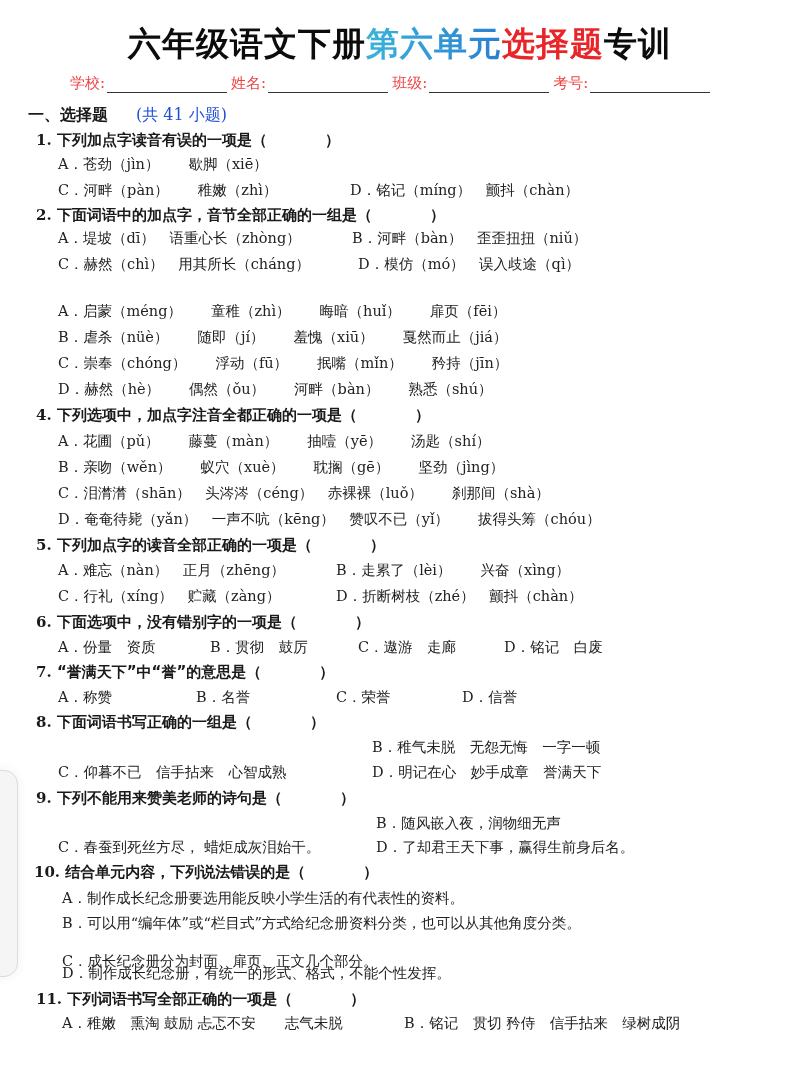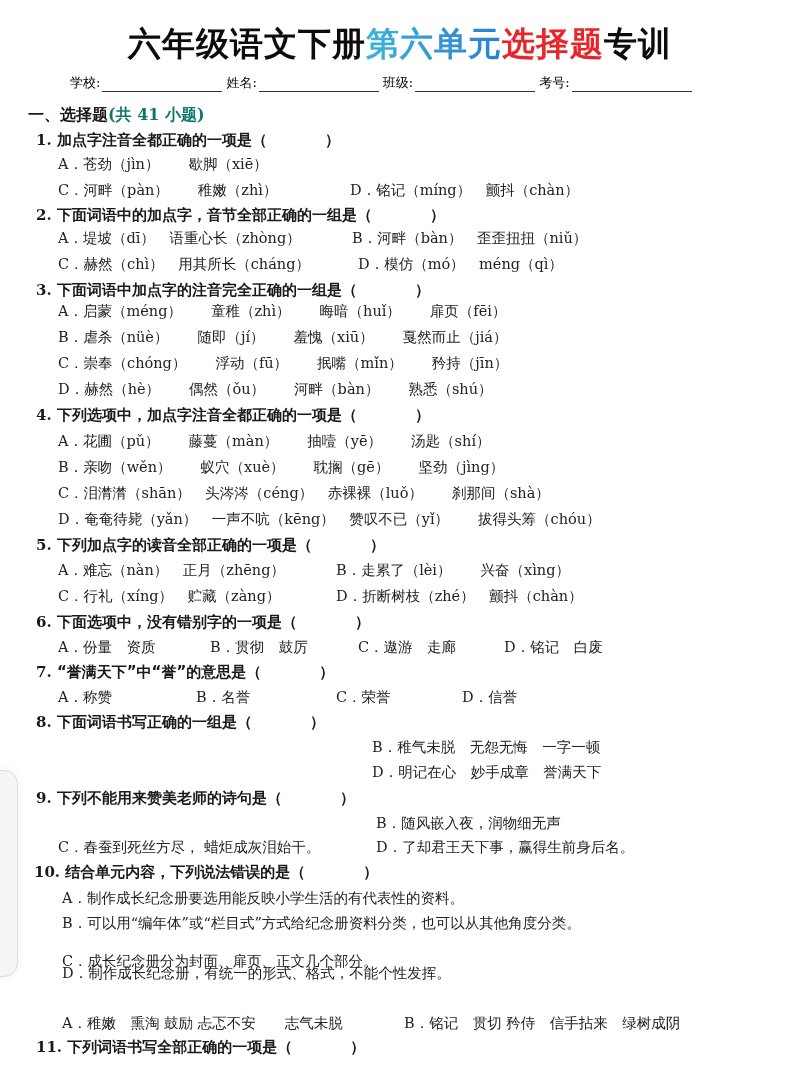--- a/index.html
+++ b/index.html
@@ -12,27 +12,27 @@
                 box-shadow: 0 0 12px rgba(0,0,0,0.06); }
 
   .title { position: absolute; top: 22px; left: 0; width: 800px; text-align: center;
            font-family: "DejaVu Sans", "Liberation Sans", sans-serif; font-weight: bold;
            font-size: 33px; letter-spacing: 1px; color: #0c0c0c; }
   .title .t-blue { background: linear-gradient(90deg, #3bb3d8, #2a7fd4); -webkit-background-clip: text;
                    background-clip: text; color: transparent; }
   .title .t-red { color: #e8262a; }
 
   .info-row { position: absolute; top: 74px; left: 70px; width: 690px; display: flex;
-              font-size: 13px; color: #000000; }
+              font-size: 15px; color: #ef4444; }
   .info-item { display: flex; align-items: flex-end; }
   .info-line { display: inline-block; border-bottom: 1px solid #333; height: 16px; margin: 0 4px 0 2px; }
 
   .section { position: absolute; top: 105px; left: 28px; font-size: 16px; font-weight: bold;
              font-family: "DejaVu Sans", "Liberation Sans", sans-serif; }
-  .section .count { color: #0f766e; font-weight: bold; font-family: "DejaVu Serif", serif; }
+  .section .count { color: #1d4ed8; font-weight: normal; font-family: "DejaVu Serif", serif; margin-left: 28px; }
 
   .q { position: absolute; left: 36px; font-size: 15px; font-weight: bold;
        font-family: "DejaVu Sans", "Liberation Sans", sans-serif; white-space: nowrap; }
   .q .num { font-family: "DejaVu Serif", serif; }
   .q .paren { display: inline-block; width: 58px; }
   .opt { position: absolute; font-size: 14.5px; white-space: nowrap; color: #222; }
 
   .footer { position: absolute; top: 1057px; left: 0; width: 800px; text-align: center;
             font-size: 11px; color: #333; margin-top: 48px; }
 </style>
@@ -64,37 +64,34 @@
       <span>考号:</span>
       <span class="info-line" style="width:120px"></span>
     </div>
   </div>
 
   <div class="section">
     <span>一、选择题</span><span class="count">(共 41 小题)</span>
   </div>
 
   <div class="q" style="top:131px">
-    <span class="num">1.</span> <span>加点字注音全都正确的一项是（</span><span class="paren"></span><span>）</span>
+    <span class="num">1.</span> <span>下列加点字读音有误的一项是（</span><span class="paren"></span><span>）</span>
   </div>
   <div class="opt" style="top:155px;left:58px">A．苍劲（jìn）　　歇脚（xiē）</div>
   <div class="opt" style="top:181px;left:350px">D．铭记（míng）　颤抖（chàn）</div>
   <div class="opt" style="top:181px;left:58px">C．河畔（pàn）　　稚嫩（zhì）</div>
 
   <div class="q" style="top:206px">
     <span class="num">2.</span> <span>下面词语中的加点字，音节全部正确的一组是（</span><span class="paren"></span><span>）</span>
   </div>
   <div class="opt" style="top:229px;left:58px">A．堤坡（dī）　语重心长（zhòng）</div>
   <div class="opt" style="top:229px;left:352px">B．河畔（bàn）　歪歪扭扭（niǔ）</div>
   <div class="opt" style="top:255px;left:58px">C．赫然（chì）　用其所长（cháng）</div>
-  <div class="opt" style="top:255px;left:358px">D．模仿（mó）　méng（qì）</div>
+  <div class="opt" style="top:255px;left:358px">D．模仿（mó）　误入歧途（qì）</div>
 
-  <div class="q" style="top:281px">
-    <span class="num">3.</span> <span>下面词语中加点字的注音完全正确的一组是（</span><span class="paren"></span><span>）</span>
-  </div>
   <div class="opt" style="top:302px;left:58px">A．启蒙（méng）　　童稚（zhì）　　晦暗（huǐ）　　扉页（fēi）</div>
   <div class="opt" style="top:328px;left:58px">B．虐杀（nüè）　　随即（jí）　　羞愧（xiū）　　戛然而止（jiá）</div>
   <div class="opt" style="top:354px;left:58px">C．崇奉（chóng）　　浮动（fū）　　抿嘴（mǐn）　　矜持（jīn）</div>
   <div class="opt" style="top:380px;left:58px">D．赫然（hè）　　偶然（ǒu）　　河畔（bàn）　　熟悉（shú）</div>
 
   <div class="q" style="top:406px">
     <span class="num">4.</span> <span>下列选项中，加点字注音全都正确的一项是（</span><span class="paren"></span><span>）</span>
   </div>
   <div class="opt" style="top:432px;left:58px">A．花圃（pǔ）　　藤蔓（màn）　　抽噎（yē）　　汤匙（shí）</div>
   <div class="opt" style="top:458px;left:58px">B．亲吻（wěn）　　蚁穴（xuè）　　耽搁（gē）　　坚劲（jìng）</div>
@@ -122,37 +119,38 @@
   </div>
   <div class="opt" style="top:688px;left:58px">A．称赞</div>
   <div class="opt" style="top:688px;left:196px">B．名誉</div>
   <div class="opt" style="top:688px;left:336px">C．荣誉</div>
   <div class="opt" style="top:688px;left:462px">D．信誉</div>
 
   <div class="q" style="top:713px">
     <span class="num">8.</span> <span>下面词语书写正确的一组是（</span><span class="paren"></span><span>）</span>
   </div>
   <div class="opt" style="top:738px;left:372px">B．稚气未脱　无怨无悔　一字一顿</div>
+  <div class="opt" style="top:763px;left:58px">C．仰暮不已　信手拈来　心智成熟</div>
   <div class="opt" style="top:763px;left:372px">D．明记在心　妙手成章　誉满天下</div>
 
   <div class="q" style="top:789px">
     <span class="num">9.</span> <span>下列不能用来赞美老师的诗句是（</span><span class="paren"></span><span>）</span>
   </div>
   <div class="opt" style="top:814px;left:376px">B．随风嵌入夜，润物细无声</div>
   <div class="opt" style="top:838px;left:58px">C．春蚕到死丝方尽， 蜡炬成灰泪始干。</div>
   <div class="opt" style="top:838px;left:376px">D．了却君王天下事，赢得生前身后名。</div>
 
   <div class="q" style="top:863px;left:34px">
     <span class="num">10.</span> <span>结合单元内容，下列说法错误的是（</span><span class="paren"></span><span>）</span>
   </div>
   <div class="opt" style="top:889px;left:62px">A．制作成长纪念册要选用能反映小学生活的有代表性的资料。</div>
   <div class="opt" style="top:914px;left:62px">B．可以用“编年体”或“栏目式”方式给纪念册资料分类，也可以从其他角度分类。</div>
   <div class="opt" style="top:952px;left:62px">C．成长纪念册分为封面、扉页、正文几个部分。</div>
   <div class="opt" style="top:964px;left:62px">D．制作成长纪念册，有统一的形式、格式，不能个性发挥。</div>
 
-  <div class="q" style="top:1038px;left:36px">
+  <div class="q" style="top:990px;left:36px">
     <span class="num">11.</span> <span>下列词语书写全部正确的一项是（</span><span class="paren"></span><span>）</span>
   </div>
   <div class="opt" style="top:1014px;left:62px">A．稚嫩　熏淘 鼓励 忐忑不安　　志气未脱</div>
   <div class="opt" style="top:1014px;left:404px">B．铭记　贯切 矜侍　信手拈来　绿树成阴</div>
 
   <div class="footer">第 1 页 共 4 页</div>
 </div>
 
 </body></html>

